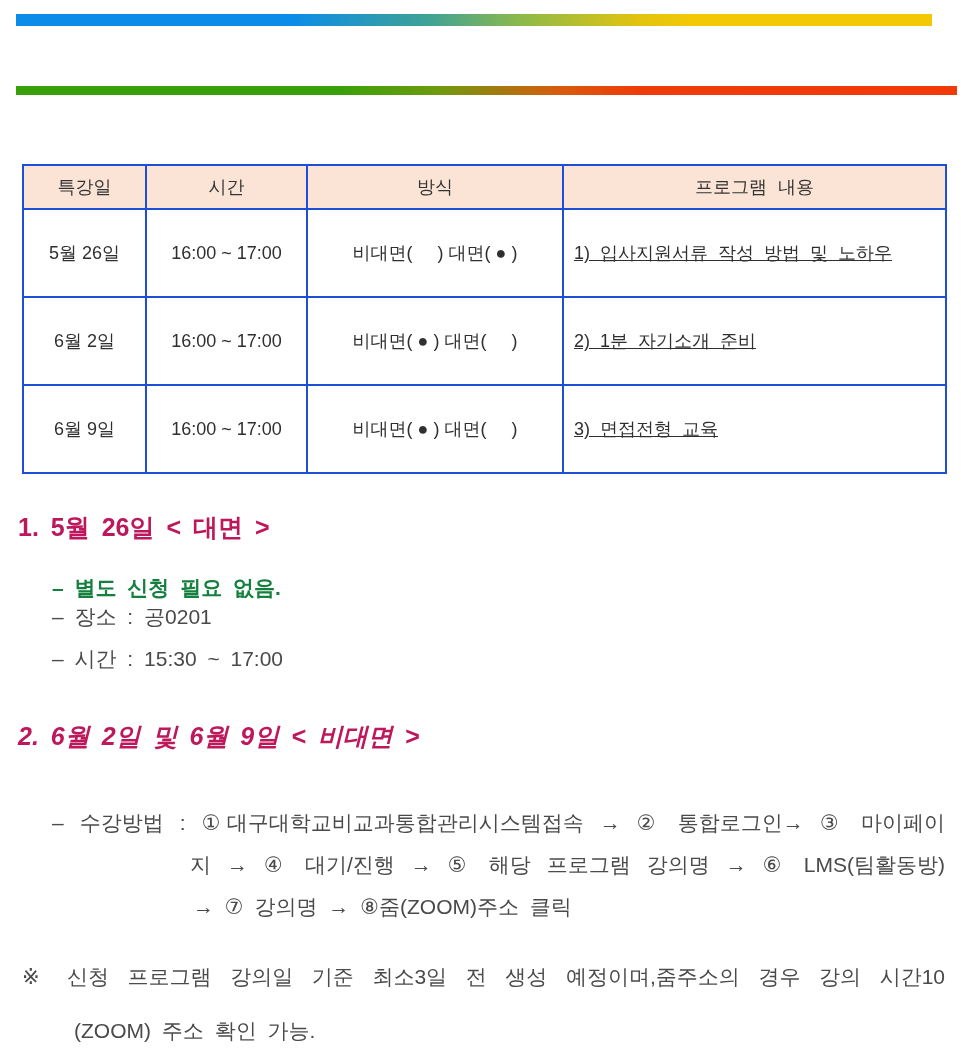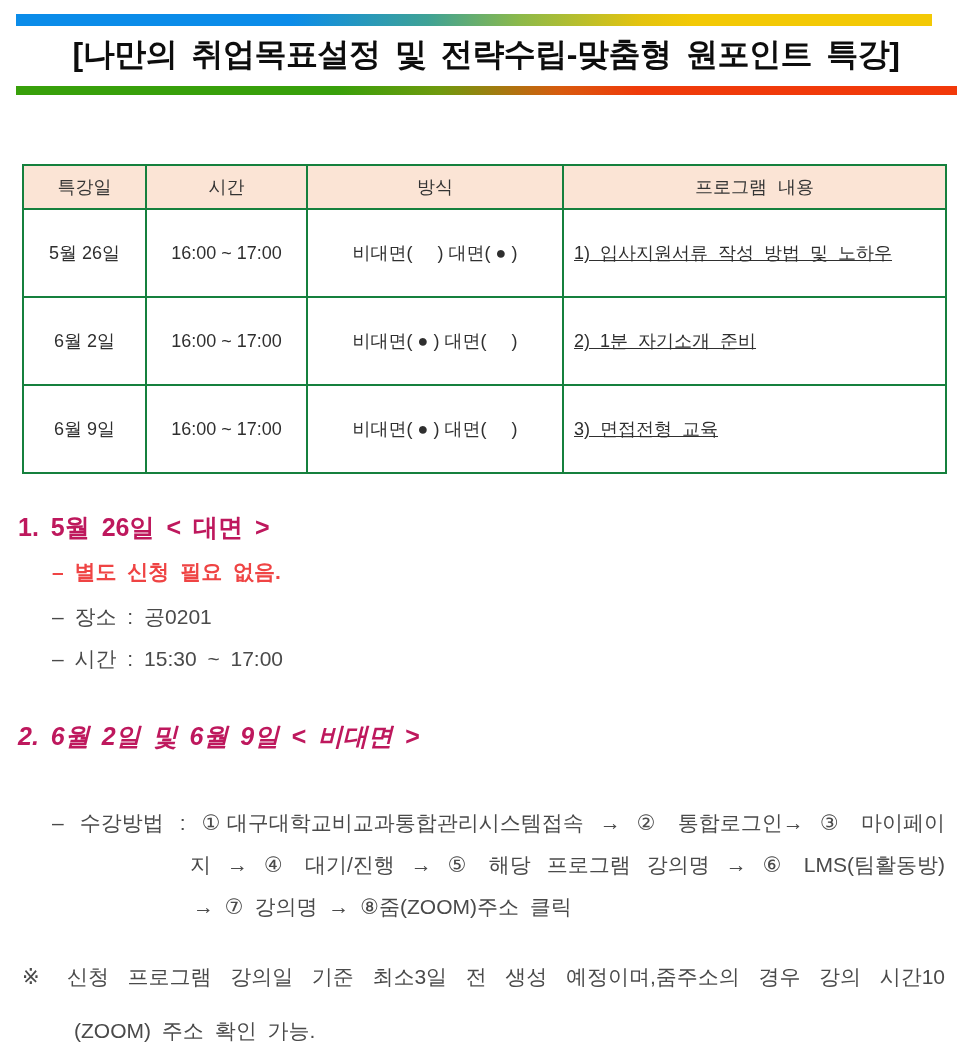--- a/index.html
+++ b/index.html
@@ -19,37 +19,37 @@
   .title {
     position:absolute; left:0; top:33px; width:972px; margin:0;
     text-align:center; font-size:32px; font-weight:700; color:#0d0d0d;
     letter-spacing:-0.5px; word-spacing:6px; white-space:pre;
   }
   table.schedule {
     position:absolute; left:22px; top:164px;
     border-collapse:collapse; table-layout:fixed;
     font-size:18px; color:#2f2f2f;
   }
-  table.schedule th, table.schedule td { border:2px solid #15803d; overflow:hidden;margin-top:19px; }
+  table.schedule th, table.schedule td { border:2px solid #1d4ed8; overflow:hidden;margin-top:19px; }
   table.schedule thead th {
     height:40px; background:#fbe4d5; font-weight:400; text-align:center;
     word-spacing:6px; white-space:pre; color:#333333;
   }
   table.schedule tbody td { height:84px; vertical-align:middle;border-radius:20px; }
   .c-date, .c-time, .c-method { text-align:center; white-space:pre; }
   .c-content { text-align:left; padding-left:10px; word-spacing:5px; white-space:pre;text-decoration:underline; }
   .heading {
     position:absolute; font-size:25px; font-weight:700; color:#be185d;
     word-spacing:5px; white-space:pre;
   }
   .line {
     position:absolute; font-size:21px; color:#4a4a4a;
     word-spacing:5px; white-space:pre; line-height:27px;
   }
-  .orange { color:#ef4444; }
+  .orange { color:#15803d;margin-top:16px; }
   .semibold { font-weight:600; }
   .just { white-space:normal; text-align:justify; text-align-last:justify; word-spacing:4px; }
   #sec1-heading { left:18px; top:511px; }
   #s1-l1 { left:52px; top:558px; }
   #s1-l2 { left:52px; top:603px; }
   #s1-l3 { left:52px; top:645px; }
   #sec2-heading { left:18px; top:720px;font-style:italic; }
   #s2-important { left:52px; top:764px; }
   #s2-m1 { left:52px; top:809px; width:893px; }
   #s2-m2 { left:190px; top:851px; width:755px; }
@@ -58,21 +58,20 @@
   #s2-n2 { left:74px; top:974px; width:871px; }
   #s2-n3 { left:74px; top:1017px; }
 </style>
 </head>
 <body>
 
 <div class="page">
 
   <div class="bar top-bar"></div>
 
-  <h1 class="title">[나만의 취업목표설정 및 전략수립-맞춤형 원포인트 특강]</h1>
 
   <div class="bar bottom-bar"></div>
 
   <table class="schedule">
     <colgroup>
       <col style="width:123px">
       <col style="width:161px">
       <col style="width:256px">
       <col style="width:383px">
     </colgroup>

